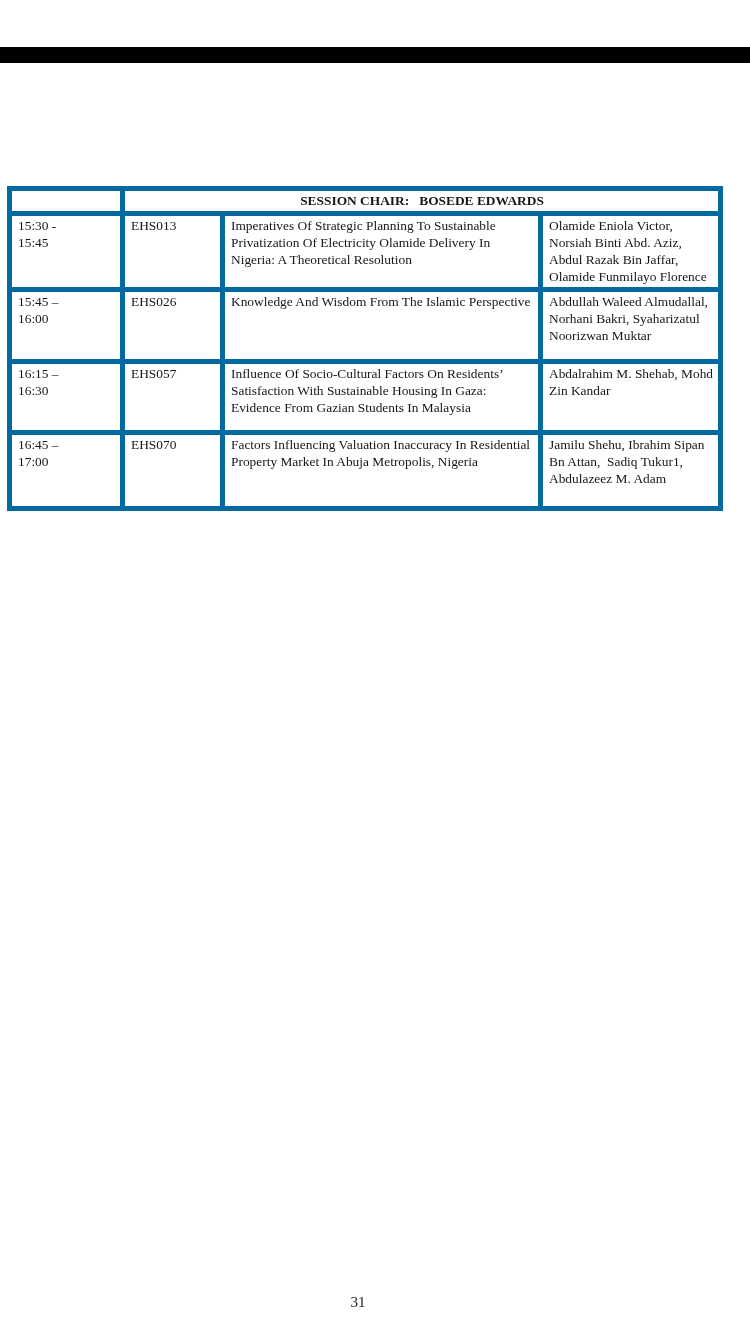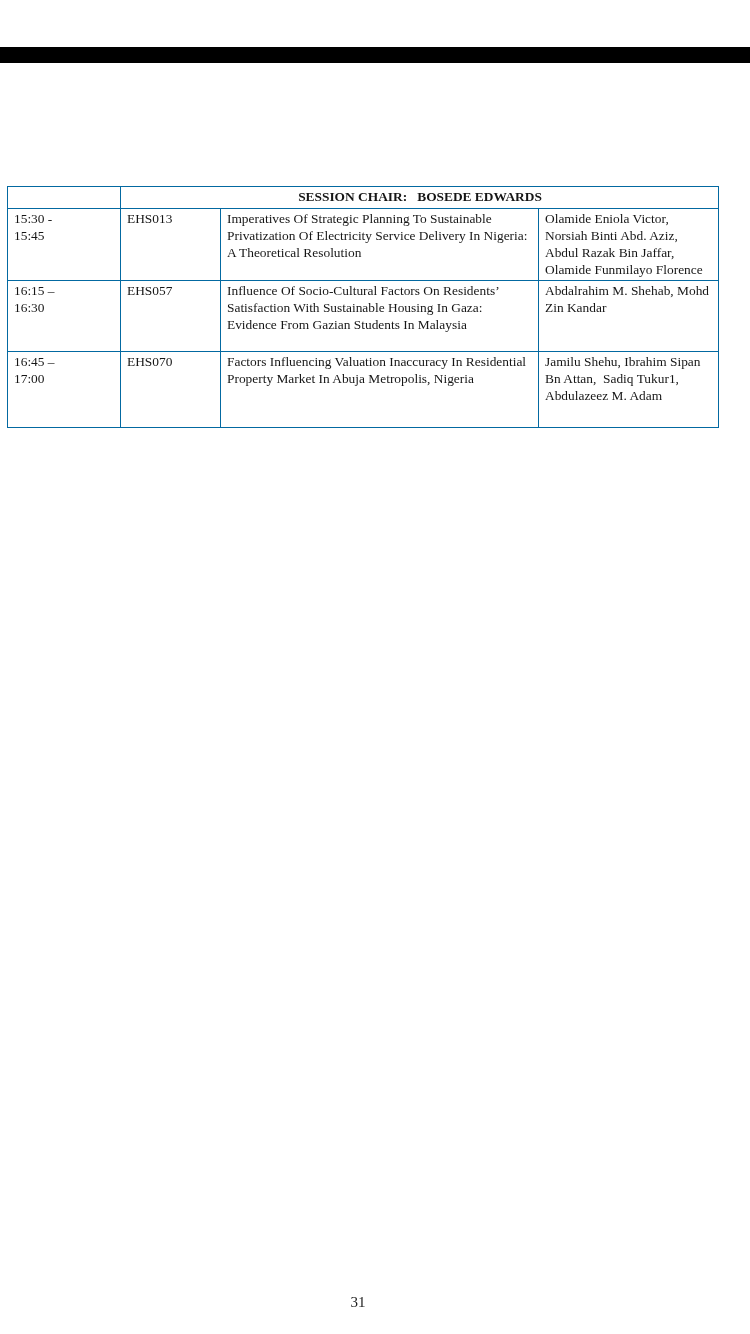--- a/index.html
+++ b/index.html
@@ -18,21 +18,21 @@
     background: #000000;
   }
   table.schedule {
     position: absolute;
     left: 7px; top: 186px;
     width: 711px;
     border-collapse: collapse;
     table-layout: fixed;
   }
   table.schedule td {
-    border: 1px solid #0369a1;
+    border: 5px solid #0369a1;
     vertical-align: top;
     padding: 1px 5px 2px 6px;
     font-size: 13.4px;
     line-height: 17px;
     white-space: pre-wrap;
     overflow: hidden;
   }
   td.time-cell {
     font-size: 15.5px;
     line-height: 23px;
@@ -78,24 +78,31 @@
   <tbody>
     <tr class="hdr">
       <td class="time-cell"></td>
       <td class="header-cell" colspan="3">SESSION CHAIR:   BOSEDE EDWARDS</td>
     </tr>
 
     <tr class="r0">
       <td class="time-cell">15:30 -
 15:45</td>
       <td>EHS013</td>
-      <td>Imperatives Of Strategic Planning To Sustainable Privatization Of Electricity Service Delivery In Nigeria: A Theoretical Resolution</td>
+      <td>Imperatives Of Strategic Planning To Sustainable Privatization Of Electricity Olamide Delivery In Nigeria: A Theoretical Resolution</td>
       <td>Olamide Eniola Victor, Norsiah Binti Abd. Aziz, Abdul Razak Bin Jaffar, Olamide Funmilayo Florence</td>
     </tr>
 
+    <tr class="r1">
+      <td class="time-cell">15:45 –
+16:00</td>
+      <td>EHS026</td>
+      <td>Knowledge And Wisdom From The Islamic Perspective</td>
+      <td>Abdullah Waleed Almudallal, Norhani Bakri, Syaharizatul Noorizwan Muktar</td>
+    </tr>
 
 
     <tr class="r3">
       <td class="time-cell">16:15 –
 16:30</td>
       <td>EHS057</td>
       <td>Influence Of Socio-Cultural Factors On Residents’ Satisfaction With Sustainable Housing In Gaza: Evidence From Gazian Students In Malaysia</td>
       <td>Abdalrahim M. Shehab, Mohd Zin Kandar</td>
     </tr>
 

